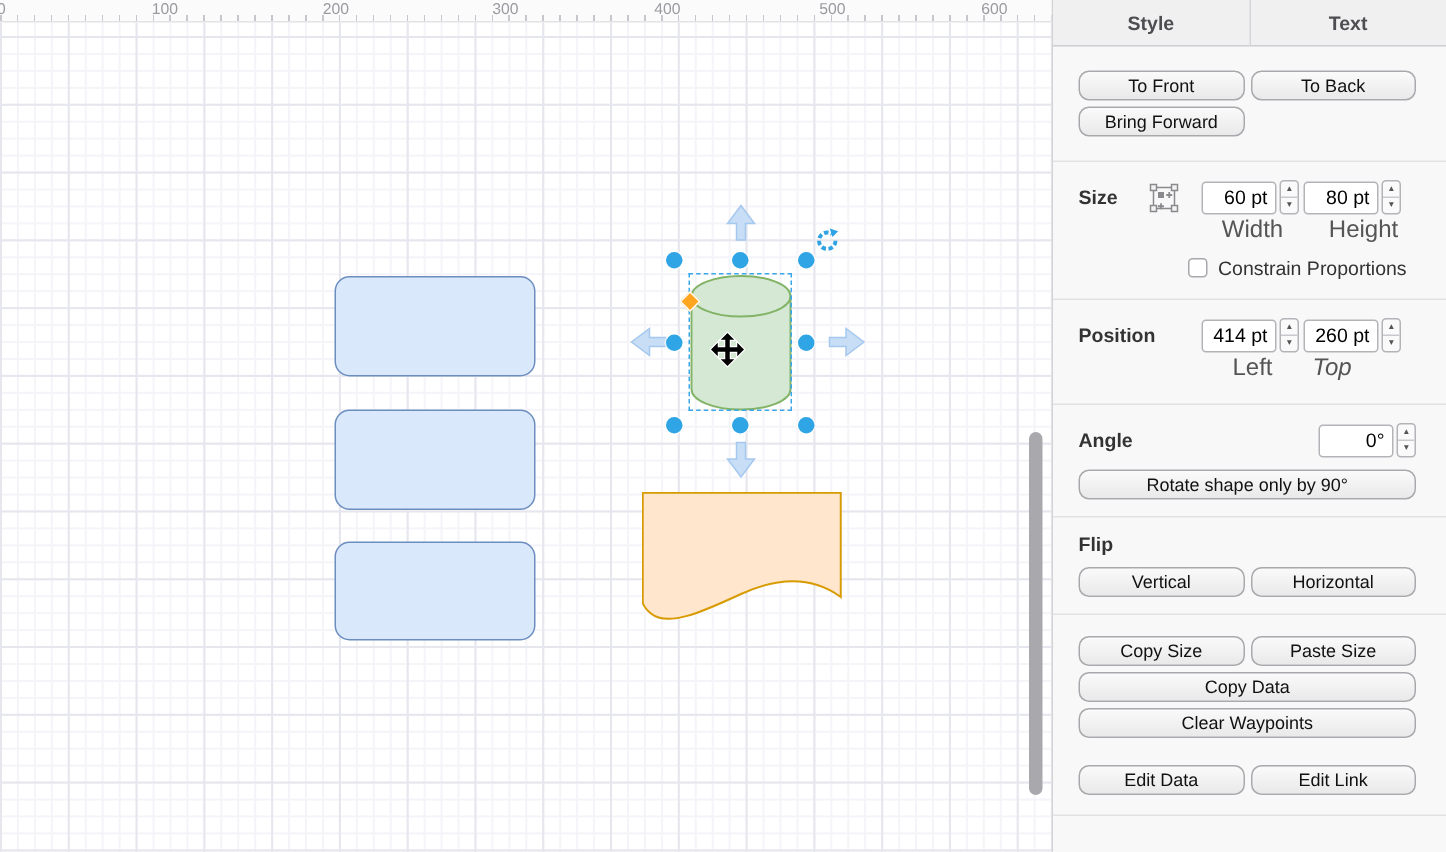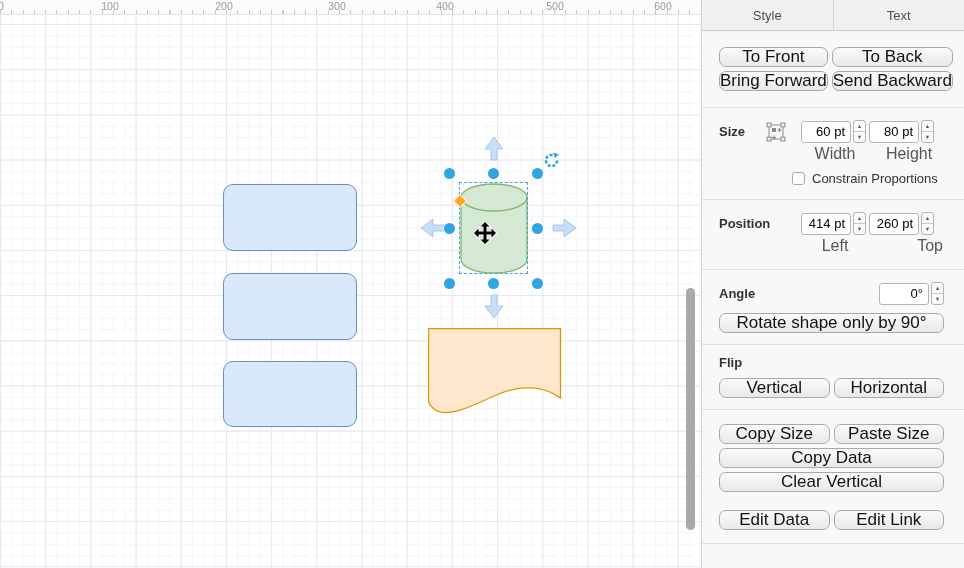--- a/index.html
+++ b/index.html
@@ -28,27 +28,27 @@
   .selection-box { position:absolute; left:459px; top:167px; width:69px; height:92px;
     border:1.4px dashed #3aa7e8; }
   .handle { position:absolute; width:11px; height:11px; border-radius:50%; background:#30a5e5; box-shadow:0 0 0 1px rgba(255,255,255,.7); }
   .diamond-handle { position:absolute; width:10px; height:10px; background:#ffa51f; border:1px solid #fff; transform:rotate(45deg); }
   .dir-arrow { position:absolute; }
   .scroll-thumb { position:absolute; left:686px; top:273px; width:9px; height:242px; background:#a9a9ad; border-radius:5px; }
 
   
   .panel { position:absolute; left:701px; top:0; width:263px; height:568px; background:#f8f8f9; border-left:1px solid #d2d2d6; }
   .tabbar { display:flex; height:31px; }
-  .tab { flex:1; display:flex; align-items:center; justify-content:center; font-size:13px; font-weight:400;
+  .tab { flex:1; display:flex; align-items:center; justify-content:center; font-size:13px; font-weight:700;
     color:#4e4e52; background:#f0f0f1; border-bottom:1px solid #cecED2; border-left:1px solid #d6d6da; cursor:default; }
   .tab:first-child { border-left:none; }
   .tab.active { background:transparent; border-bottom:none; color:#000; }
 
   .section { padding:14px 20px 14px 17px; border-bottom:1px solid #e2e2e5; }
-  .btn { display:flex; align-items:center; justify-content:center; height:20px; font-size:17px; color:#111;
+  .btn { display:flex; align-items:center; justify-content:center; height:20px; font-size:12px; color:#111;
     background:linear-gradient(#fafafa,#e9e9ea); border:1px solid #a9a9ad; border-radius:7px; cursor:pointer; white-space:nowrap; }
   .btn-grid2 { display:grid; grid-template-columns:1fr 1fr; gap:4px 4px; }
   .btn-full { width:100%; margin-top:4px; }
 
   .row { display:flex; align-items:center; }
   .sec-label { font-weight:700; color:#333; font-size:13px; }
   .sublabels { display:flex; font-size:16px; color:#555; margin-top:2px; }
   .field-group { display:flex; align-items:center; }
   .field { width:50px; height:22px; border:1px solid #b3b3b8; border-radius:3px; background:#fff;
     font-family:"Liberation Sans",sans-serif; font-size:13px; text-align:right; padding:0 5px 0 2px; color:#000; }
@@ -142,21 +142,20 @@
         </div>
       <div class="tab">
           <span>Text</span>
         </div>
     </div>
 
     <div class="section btn-grid2" style="padding-top:16px; padding-bottom:16px;">
       <div class="btn">To Front</div>
       <div class="btn">To Back</div>
       <div class="btn">Bring Forward</div>
-      <div class="btn">Send Backward</div>
     </div>
 
     <div class="section sec-size" style="padding-top:12px; padding-bottom:13px;">
       <div class="row">
         <span class="sec-label label-col">Size</span>
         <span class="icon-col">
           <svg width="20" height="20" viewBox="0 0 20 20">
             <rect x="3" y="3" width="14" height="14" fill="none" stroke="#8a8a8e" stroke-width="1"></rect>
             <rect x="1" y="1" width="4" height="4" fill="#f2f2f2" stroke="#8a8a8e"></rect>
             <rect x="15" y="1" width="4" height="4" fill="#f2f2f2" stroke="#8a8a8e"></rect>
@@ -211,21 +210,21 @@
           <span class="stepper">
             <span class="step up">▲</span>
             <span class="step down">▼</span>
           </span>
         </span>
       </div>
       <div class="sublabels">
         <span style="width:82px;"></span>
         <span style="width:68px; text-align:center;">Left</span>
         <span style="width:6px;"></span>
-        <span style="width:68px; text-align:right;">Top</span>
+        <span style="width:68px; text-align:left;font-style:italic;">Top</span>
       </div>
     </div>
 
     <div class="section" style="padding-top:12px; padding-bottom:11px;">
       <div class="row">
         <span class="sec-label">Angle</span>
         <span class="field-group" style="margin-left:auto;">
           <input class="field" readonly="" value="0°" style="">
           <span class="stepper">
             <span class="step up">▲</span>
@@ -243,21 +242,21 @@
         <div class="btn">Horizontal</div>
       </div>
     </div>
 
     <div class="section" style="padding-top:14px; padding-bottom:13px;">
       <div class="btn-grid2">
         <div class="btn">Copy Size</div>
         <div class="btn">Paste Size</div>
       </div>
       <div class="btn btn-full">Copy Data</div>
-      <div class="btn btn-full">Clear Vertical</div>
+      <div class="btn btn-full">Clear Waypoints</div>
       <div class="btn-grid2" style="margin-top:18px;">
         <div class="btn">Edit Data</div>
         <div class="btn">Edit Link</div>
       </div>
     </div>
 
   </div>
 </div>
 
 </body></html>

